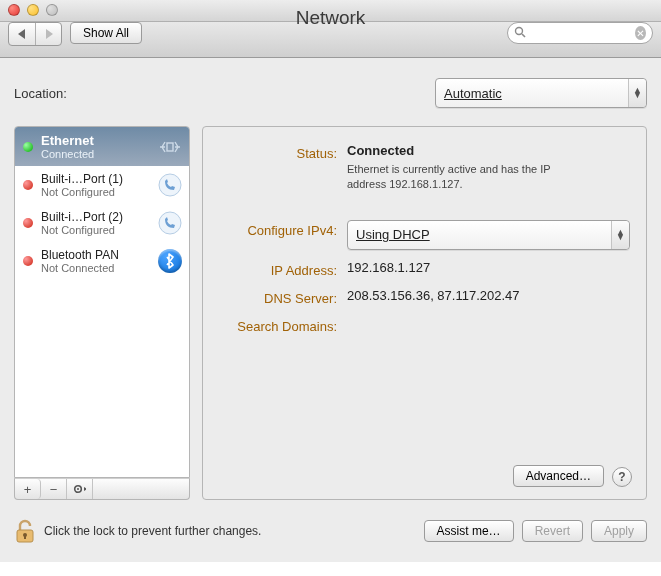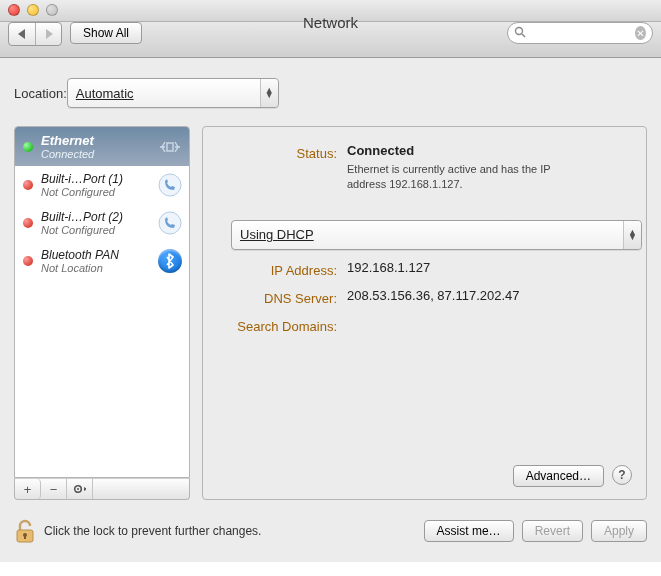--- a/index.html
+++ b/index.html
@@ -25,22 +25,22 @@
     display: flex; gap: 7px;
   }
   .traffic span {
     width: 12px; height: 12px; border-radius: 50%;
     border: 0.5px solid rgba(0,0,0,.25);
   }
   .tr-close{background:radial-gradient(circle at 30% 30%,#ff8a80,#e53935);}
   .tr-min{background:radial-gradient(circle at 30% 30%,#ffe082,#fbc02d);}
   .tr-zoom{background:radial-gradient(circle at 30% 30%,#e0e0e0,#bdbdbd);}
   .titlebar-title{
-    position:absolute; left:0; right:0; top:14px;
-    text-align:center; font-size:15px; color:#3a3a3a;
+    position:absolute; left:0; right:0; top:7px;
+    text-align:center; font-size:19px; color:#3a3a3a;
   }
   .toolbar{
     height:36px;
     background:linear-gradient(#e8e8e8,#cfcfcf);
     border-bottom:1px solid #9a9a9a;
     display:flex; align-items:flex-start;
     padding:0 8px;
     gap:8px;
   }
   .navseg{
@@ -84,21 +84,21 @@
   .search .mag{color:#8a8a8a;margin-right:4px;}
   .search .clear{
     width:14px;height:14px;border-radius:50%;background:#b8b8b8;color:#fff;
     display:flex;align-items:center;justify-content:center;font-size:10px;
   }
   .content{
     background:#ececec;
     padding:14px 14px 14px 14px;
   }
   .location-row{
-    display:flex;align-items:center;justify-content:flex-start;
+    display:flex;align-items:center;justify-content:space-between;gap:10px;
     margin:6px 0 18px 0;
   }
   .location-row label{font-size:13px; color:#333;}
   .popup{
     display:flex;align-items:center;
     height:30px;
     border:1px solid #a0a0a0;
     border-radius:4px;
     background:linear-gradient(#ffffff,#f0f0f0);
     min-width:212px;
@@ -138,21 +138,21 @@
     background:linear-gradient(#6f8ba6,#9aa9bb);
     color:#fff;
   }
   .svc.selected .sub{color:#eaf1f8;}
   .dot{
     width:10px;height:10px;border-radius:50%;
     flex-shrink:0;
   }
   .dot.green{background:radial-gradient(circle at 30% 30%,#9bffa3,#0a0);}
   .dot.red{background:radial-gradient(circle at 30% 30%,#ff9a9a,#c21);}
-  .svc .names{flex:1;min-width:0;font-style:italic;}
+  .svc .names{flex:1;min-width:0;}
   .svc .name{font-size:12px;white-space:nowrap;overflow:hidden;text-overflow:ellipsis;}
   .svc.selected .name{font-weight:bold;font-size:13px;}
   .svc .sub{font-size:11px;color:#6f6f6f;}
   .svc .icon{width:26px;height:26px;flex-shrink:0;display:flex;align-items:center;justify-content:center;}
   .eth-ic{color:#c6d7e6;}
   .phone-ic svg{display:block;}
   .bt-ic{
     width:24px;height:24px;border-radius:50%;
     background:radial-gradient(circle at 35% 30%,#4aa3ff,#0b6fd8);
     color:#fff;display:flex;align-items:center;justify-content:center;
@@ -183,24 +183,24 @@
     border-radius:4px;
     background:#ececec;
     padding:16px 16px 12px 16px;
     position:relative;
   }
   .detail .row{display:flex;align-items:flex-start;margin-bottom:10px;}
   .detail .row .lab{width:128px;text-align:right;padding-right:10px;color:#a16207;font-size:13px;padding-top:3px;}
   .detail .row .val{flex:1;font-size:13px;}
   .status-val{font-weight:bold;font-size:13px;}
   .status-desc{font-size:11px;color:#444;margin-top:4px;line-height:1.35;max-width:230px;}
-  .detail .popup{min-width:0;width:100%;margin-left:12px;}
+  .detail .popup{min-width:0;width:100%;}
   .detail-footer{
     position:absolute;right:14px;bottom:12px;
-    display:flex;gap:8px;align-items:flex-start;
+    display:flex;gap:8px;align-items:flex-end;
   }
   .help{
     width:20px;height:20px;border-radius:50%;
     border:1px solid #9a9a9a;
     background:linear-gradient(#fff,#e4e4e4);
     display:flex;align-items:center;justify-content:center;
     font-size:12px;color:#555;font-weight:bold;
   }
   .bottom{
     background:#ececec;
@@ -306,21 +306,21 @@
                 <circle cx="13" cy="13" r="11" fill="#edf4fb" stroke="#b6cde4"></circle>
                 <path d="M8 9c0 6 3 9 9 9l1-3-3-1-1 1c-2-1-3-2-4-4l1-1-1-3z" fill="#6ea0d4"></path>
               </svg>
           </span>
         </div>
 
         <div class="svc">
           <span class="dot red"></span>
           <div class="names">
             <div class="name">Bluetooth PAN</div>
-            <div class="sub">Not Location</div>
+            <div class="sub">Not Connected</div>
           </div>
           <span class="icon">
             <span class="bt-ic">
               <svg width="10" height="16">
                   <path d="M2 4l6 8-4 3V1l4 3-6 8" stroke="#fff" stroke-width="1.6" fill="none" stroke-linejoin="round"></path>
                 </svg>
             </span>
           </span>
         </div>
 
@@ -342,20 +342,21 @@
     <div class="detail">
       <div class="row">
         <div class="lab">Status:</div>
         <div class="val">
           <div class="status-val">Connected</div>
           <div class="status-desc">Ethernet is currently active and has the IP address 192.168.1.127.</div>
         </div>
       </div>
       <div style="height:18px"></div>
       <div class="row">
+        <div class="lab">Configure IPv4:</div>
         <div class="val">
           <div class="popup">
             <span>Using DHCP</span>
             <span class="cap">
                 <span class="cap-in">▲<br>▼</span>
               </span>
           </div>
         </div>
       </div>
       <div class="row">

